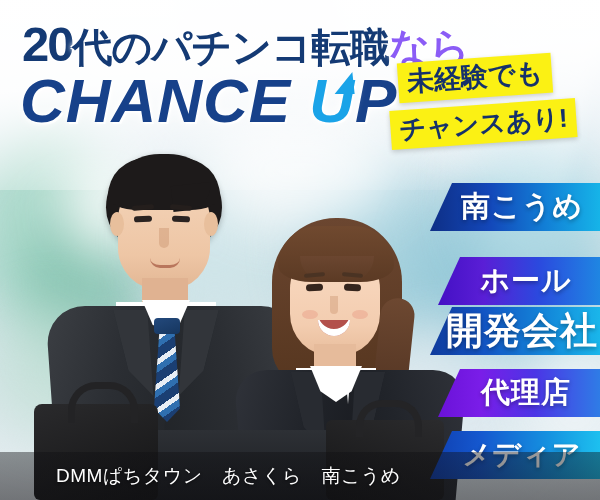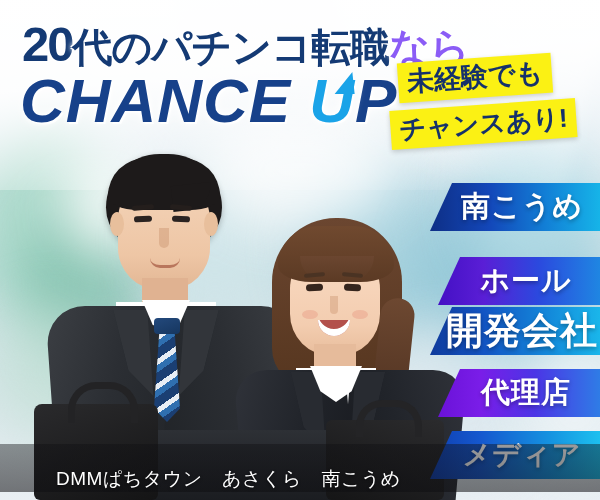--- a/index.html
+++ b/index.html
@@ -258,23 +258,23 @@
   .tab-0{top:183px;left:430px;background:linear-gradient(90deg,#0e2f86 0%,#1347b9 35%,#127fd6 68%,#16b4e8 100%);}
   .tab-1{top:245px;left:438px;background:linear-gradient(90deg,#4410c4 0%,#5a1ed6 28%,#2b49de 62%,#1f86e2 100%);margin-top:12px;}
   .tab-2{top:307px;left:430px;background:linear-gradient(90deg,#0f3b9c 0%,#1355c4 32%,#1389da 70%,#1ab6ea 100%);}
   .tab-3{top:369px;left:438px;background:linear-gradient(90deg,#6a12d8 0%,#7a1de8 26%,#4b35e6 60%,#2f7ce6 100%);}
   .tab-4{top:431px;left:430px;background:linear-gradient(90deg,#0f3fb0 0%,#1558cf 30%,#1592e0 70%,#1dc0ef 100%);}
   .tab-2 span{font-size:37px;}
   .tab-4 span{font-size:28px;}
 
   
   .caption{
-    position:absolute;left:0;bottom:8px;width:100%;height:48px;
+    position:absolute;left:0;bottom:0;width:100%;height:48px;
     background:linear-gradient(180deg,rgba(15,15,18,.42),rgba(15,15,18,.55));
-    display:flex;align-items:flex-end;
+    display:flex;align-items:center;
   }
   .caption .names{
     color:#fff;font-size:19px;font-weight:400;letter-spacing:.5px;
     margin-left:56px;white-space:nowrap;
     text-shadow:0 1px 3px rgba(0,0,0,.6);
   }
 </style>
 </head>
 <body>
 

